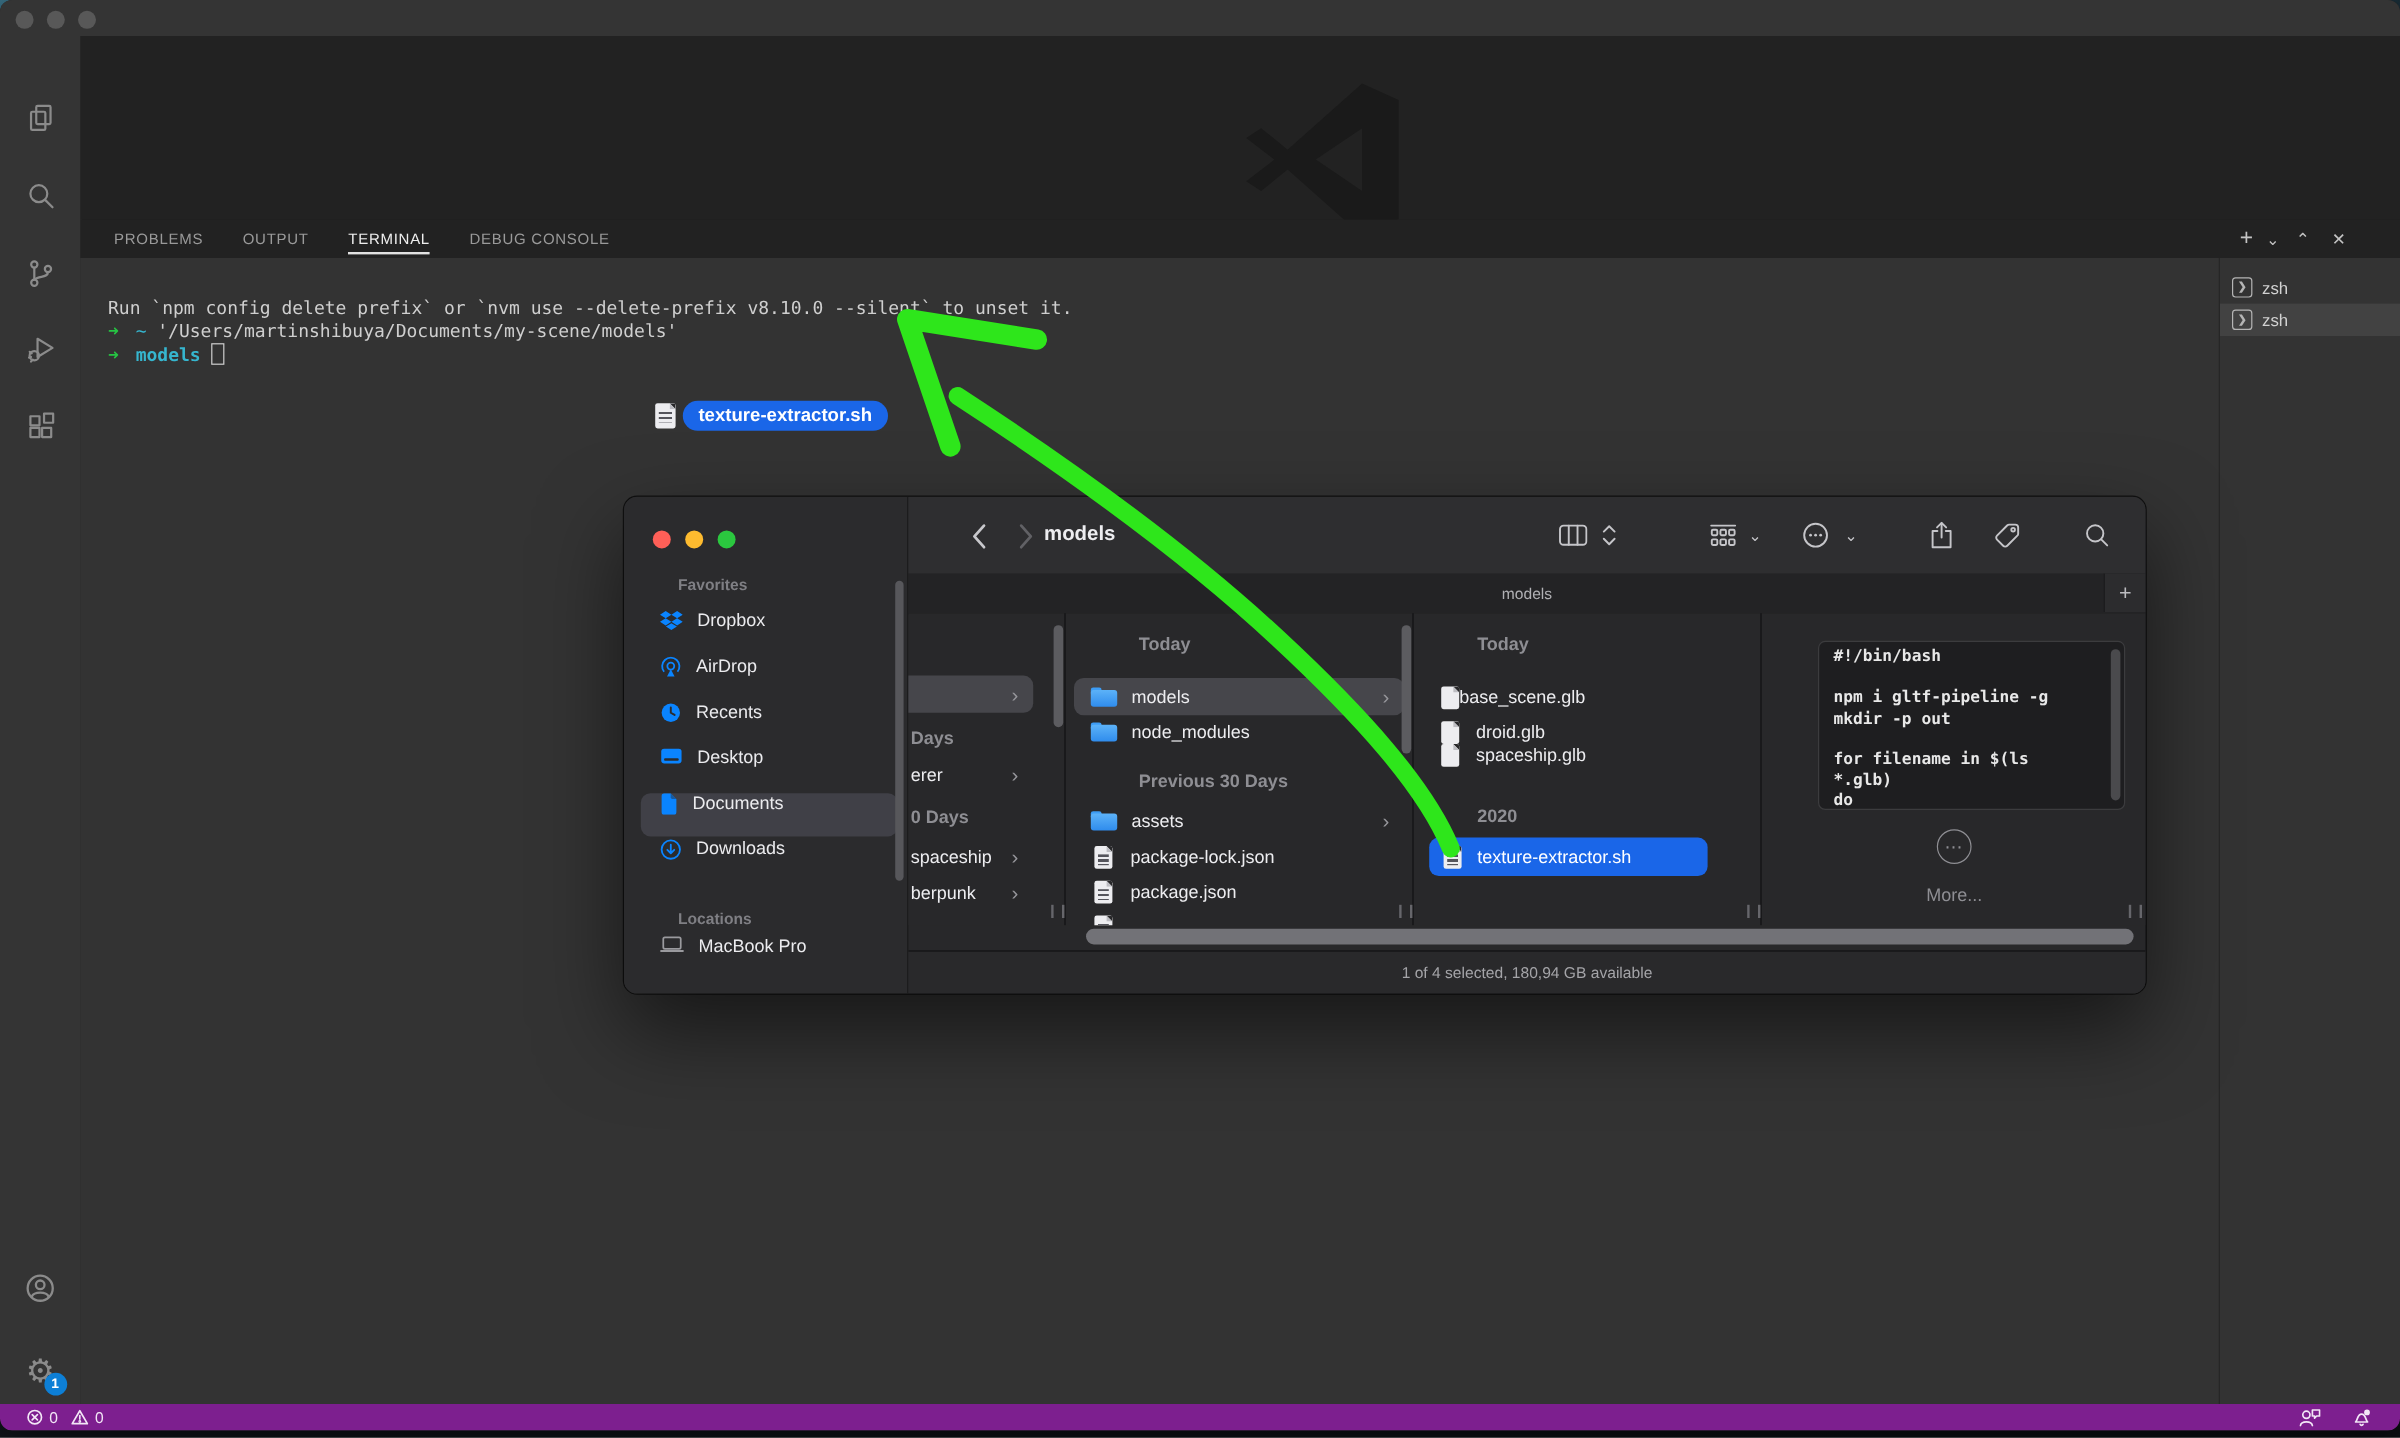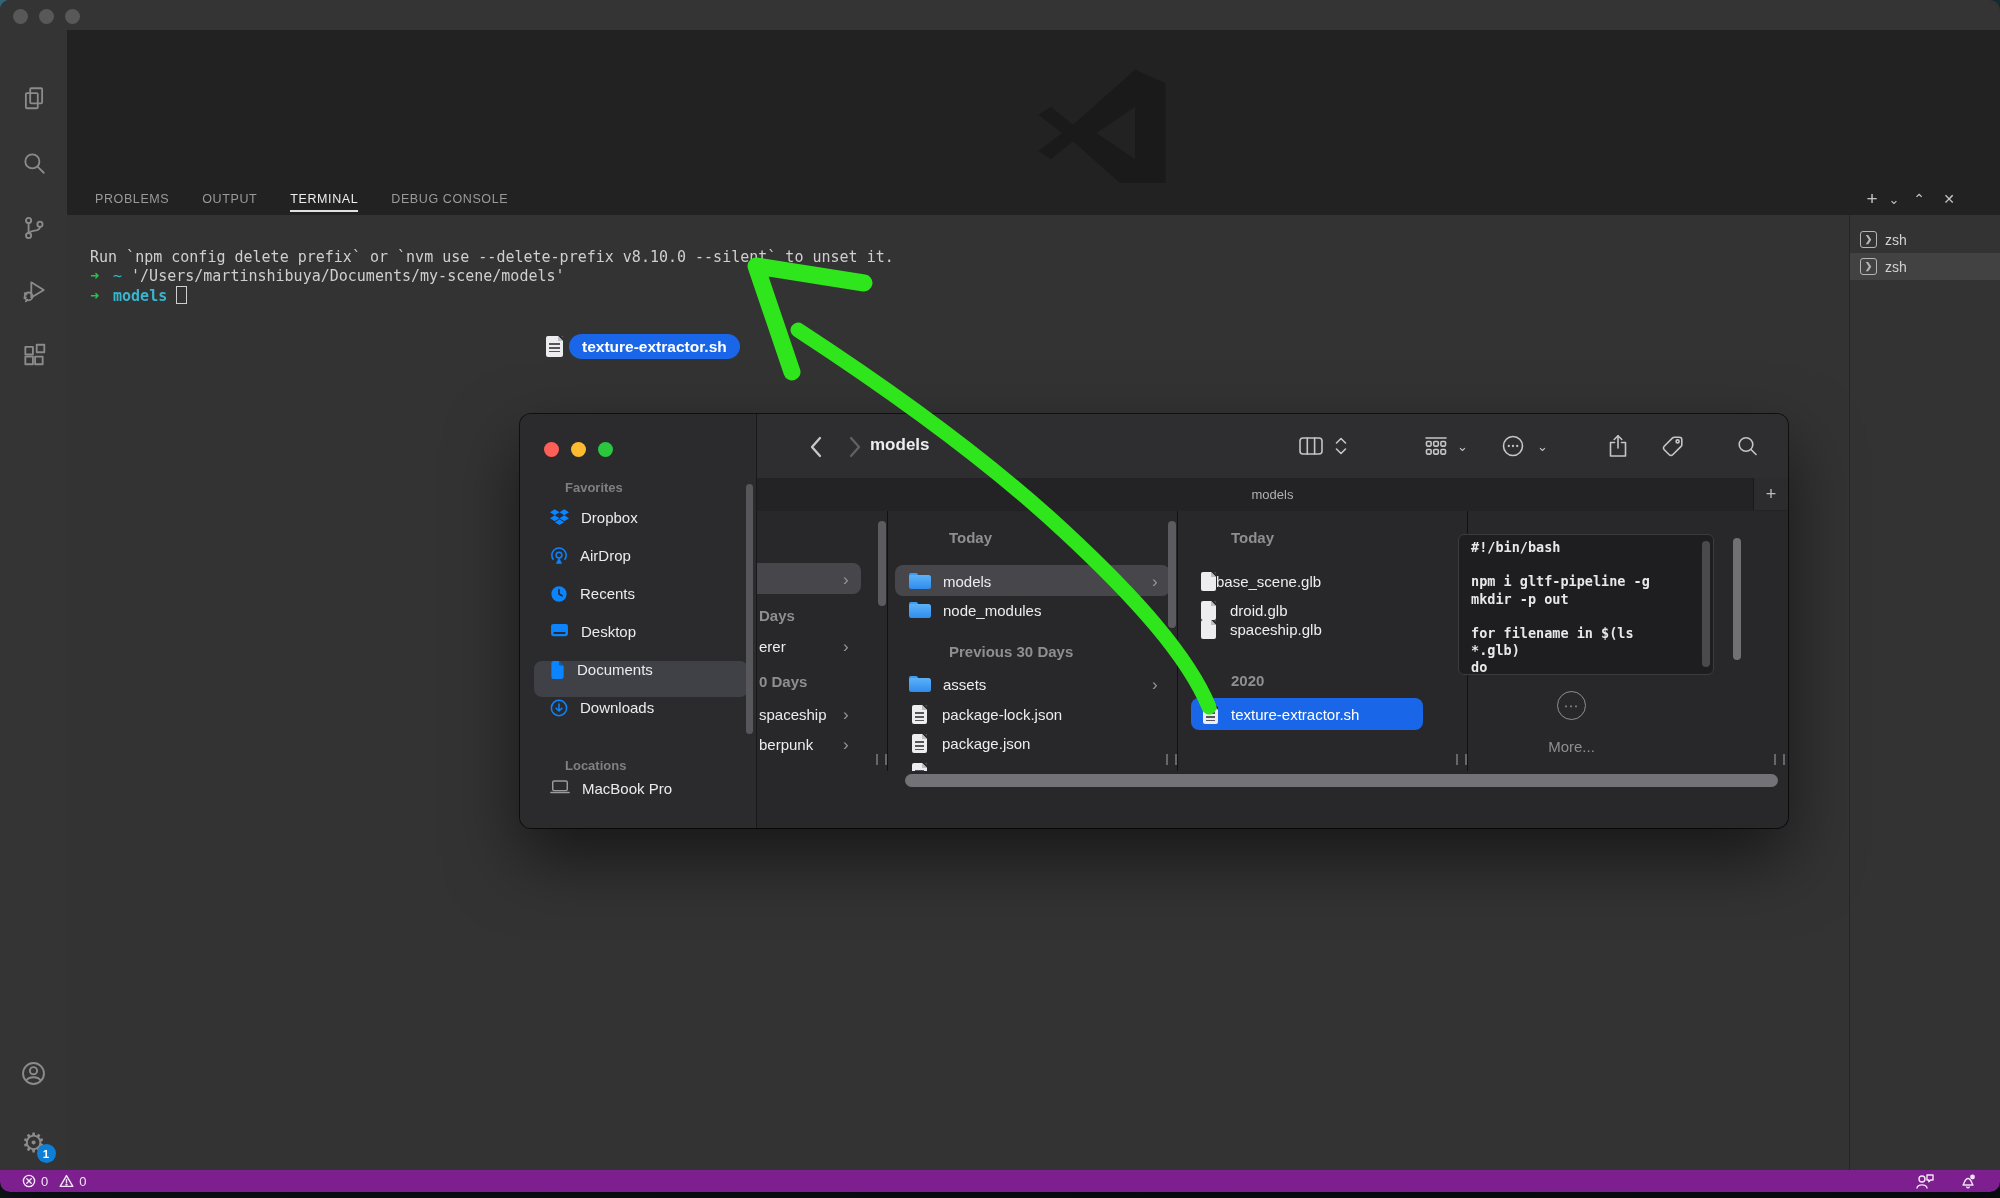--- a/index.html
+++ b/index.html
@@ -447,21 +447,21 @@
             </div>
           <div class="fheader" style="left:53px;top:160px">2020</div>
           <div class="fsel blue" style="left:13px;top:187px;width:232px;height:32px"></div>
           <div class="frow" style="left:25px;top:188px;gap:13px">
               <span class="docicon lines"></span>
               <span class="lbl" style="color:#ffffff">texture-extractor.sh</span>
             </div>
         </div>
         <div class="f-div" style="left:710px"></div>
 
-        <div class="f-col" style="left:677px;width:321px">
+        <div class="f-col" style="left:734px;width:321px">
           <div class="codebox">
             <div class="codeline">#!/bin/bash</div>
             <div class="codeline"></div>
             <div class="codeline">npm i gltf-pipeline -g</div>
             <div class="codeline">mkdir -p out</div>
             <div class="codeline"></div>
             <div class="codeline">for filename in $(ls</div>
             <div class="codeline">*.glb)</div>
             <div class="codeline">do</div>
             <div class="vscroll" style="right:3px;left:auto;top:6px;height:126px;background:#4a4a4d"></div>
@@ -477,20 +477,23 @@
 
         <div class="handle" style="left:119px"></div>
         <div class="handle" style="left:409px"></div>
         <div class="handle" style="left:699px"></div>
         <div class="handle" style="left:1017px"></div>
       </div>
 
       <div class="f-hscroll">
         <div class="f-hthumb"></div>
       </div>
+      <div class="f-status">
+        <span>1 of 4 selected, 180,94 GB available</span>
+      </div>
     </div>
   </div>
 
   <svg class="arrow-svg" width="2000" height="1198" viewBox="0 0 2000 1198">
     <path d="M 798 330 C 890 390, 990 462, 1065 532 C 1135 597, 1188 656, 1209 707" stroke="#2ee61b" stroke-width="15" fill="none" stroke-linecap="round"></path>
     <path d="M 864 283 L 756 266 L 792 372" stroke="#2ee61b" stroke-width="17" fill="none" stroke-linecap="round" stroke-linejoin="round"></path>
   </svg>
 
 </div>
 

